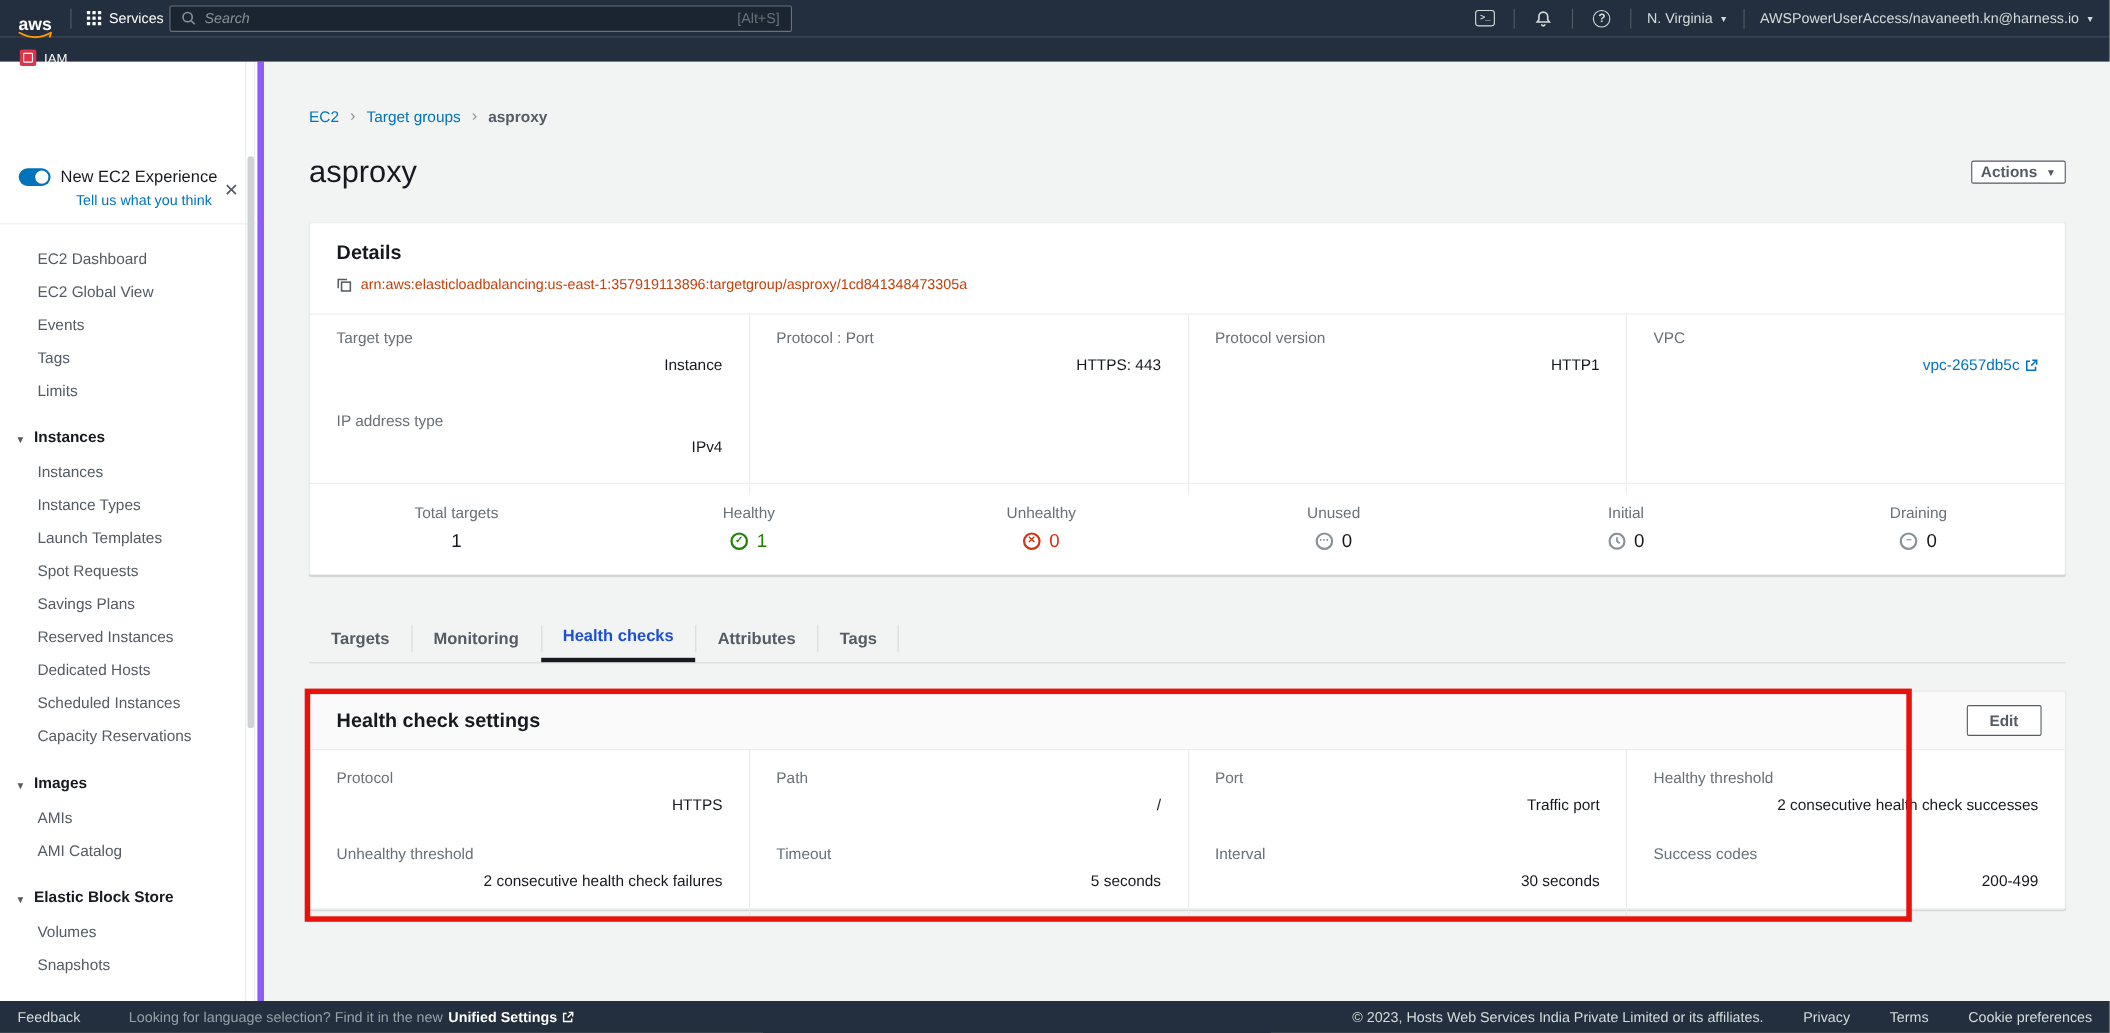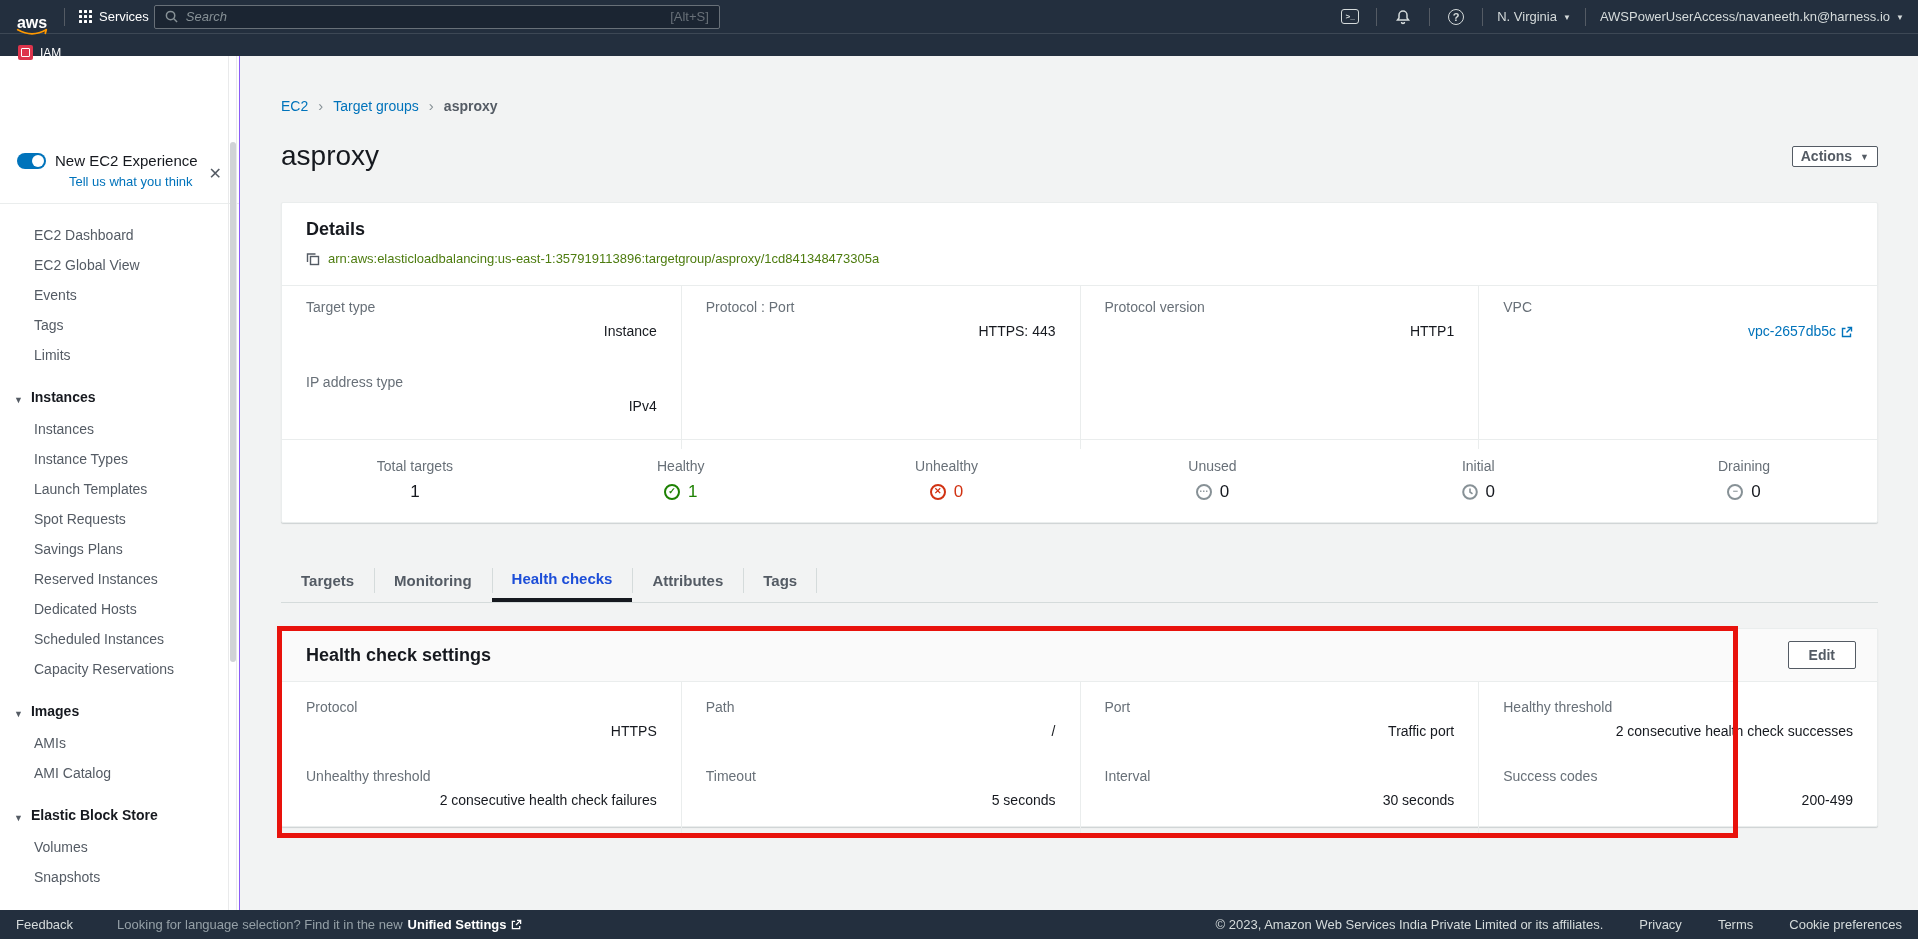--- a/index.html
+++ b/index.html
@@ -24,21 +24,21 @@
   .nav-ico { width: 24px; height: 20px; display: flex; align-items: center; justify-content: center; cursor: pointer; color: #d5dbdb; }
   .term-ico { width: 18px; height: 15px; border: 1.5px solid #d5dbdb; border-radius: 3px; font-size: 8px; font-weight: bold; font-family: "Liberation Mono", monospace; display: flex; align-items: center; justify-content: center; font-style: normal; }
   .q-ico { width: 16px; height: 16px; border: 1.5px solid #d5dbdb; border-radius: 50%; font-size: 11px; font-weight: bold; display: flex; align-items: center; justify-content: center; }
   .menu-txt { display: flex; align-items: center; gap: 6px; cursor: pointer; white-space: nowrap; }
   .caret { font-size: 8px; position: relative; top: 1px; }
   .fav-item { display: flex; align-items: center; gap: 7px; color: #fff; font-size: 12px; cursor: pointer; }
   .iam-ico { width: 15px; height: 15px; border-radius: 2px; background: #dd344c; position: relative; }
   .iam-ico::after { content: ""; position: absolute; inset: 3px; border: 1px solid #fff; border-radius: 1px; }
 
   
-  .sidebar { position: absolute; top: 56px; left: 0; width: 240px; bottom: 29px; background: #fff; border-right: 1px solid #8b5cf6; z-index: 10; }
+  .sidebar { position: absolute; top: 56px; left: 0; width: 240px; bottom: 29px; background: #fff; border-right: 6px solid #8b5cf6; z-index: 10; }
   .toggle-block { padding: 96px 0 0 17px; position: relative; }
   .toggle-row { display: flex; align-items: center; gap: 9px; }
   .toggle-pill { width: 29px; height: 16px; border-radius: 8px; background: #0073bb; position: relative; cursor: pointer; flex: none; }
   .toggle-pill::after { content: ""; position: absolute; right: 2px; top: 2px; width: 12px; height: 12px; background: #fff; border-radius: 50%; }
   .toggle-label { font-size: 15px; color: #16191f; }
   .toggle-link { display: block; margin: 5px 0 14px 52px; color: #0073bb; font-size: 13px; text-decoration: none; cursor: pointer; }
   .sb-close { position: absolute; top: 110px; right: 17px; color: #545b64; font-size: 16px; cursor: pointer; line-height: 1; }
   .sb-divider { border-top: 1px solid #eaeded; }
   .sb-menu { list-style: none; padding-top: 16px; font-size: 14px; color: #545b64; }
   .sb-menu li { line-height: 30px; }
@@ -57,21 +57,21 @@
   .title-row { margin-top: 25px; display: flex; align-items: center; justify-content: space-between; height: 34px; }
   .page-title { font-size: 28px; font-weight: 500; color: #16191f; }
   .btn { background: #fff; border: 1px solid #545b64; border-radius: 2px; color: #545b64; font-weight: bold; font-size: 14px; font-family: "Liberation Sans", sans-serif; cursor: pointer; }
   .actions-btn { height: 21px; padding: 0 8px; display: flex; align-items: center; gap: 8px; }
   .actions-btn .caret { font-size: 9px; }
 
   .card { background: #fff; border: 1px solid #eaeded; border-radius: 2px; box-shadow: 0 1px 1px rgba(0,28,36,0.15); }
   .card1 { margin-top: 29px; height: 321px; }
   .card1-head { padding: 14px 24px 0 24px; }
   .card-title { font-size: 18px; font-weight: bold; color: #16191f; line-height: 24px; }
-  .arn-row { margin-top: 10px; display: flex; align-items: center; gap: 8px; font-size: 13px; color: #4d7c0f; padding-bottom: 19px; }
+  .arn-row { margin-top: 10px; display: flex; align-items: center; gap: 8px; font-size: 13px; color: #c2410c; padding-bottom: 19px; }
   .copy-ico { cursor: pointer; display: flex; flex: none; }
   .hr { border-top: 1px solid #eaeded; }
   .d-grid { display: grid; grid-template-columns: repeat(4, 1fr); height: 153px; }
   .d-col { padding: 13px 24px 0 24px; }
   .d-col + .d-col { border-left: 1px solid #eaeded; }
   .field { margin-bottom: 34px; }
   .f-label { font-size: 14px; color: #687078; line-height: 17px; }
   .f-value { font-size: 14px; color: #16191f; line-height: 17px; margin-top: 7px; text-align: right; }
   .link { color: #0073bb; text-decoration: none; cursor: pointer; display: inline-flex; align-items: center; gap: 5px; }
   .ext-ico { display: inline-flex; }
@@ -408,18 +408,18 @@
         <span class="ext-ico">
           <svg width="11" height="11" viewBox="0 0 12 12">
             <path d="M4.5 2.5 H1.5 V10.5 H9.5 V7.5" fill="none" stroke="#ffffff" stroke-width="1.4"></path>
             <path d="M6.5 1.5 H10.5 V5.5" fill="none" stroke="#ffffff" stroke-width="1.4"></path>
             <line x1="10.5" y1="1.5" x2="5.5" y2="6.5" stroke="#ffffff" stroke-width="1.4"></line>
           </svg>
         </span>
       </b>
   </span>
   <span class="foot-right">
-    <span>© 2023, Amazon Web Services India Private Limited or its affiliates.</span>
+    <span>© 2023, Hosts Web Services India Private Limited or its affiliates.</span>
     <a>Privacy</a>
     <a>Terms</a>
     <a>Cookie preferences</a>
   </span>
 </footer>
 
 </body></html>

